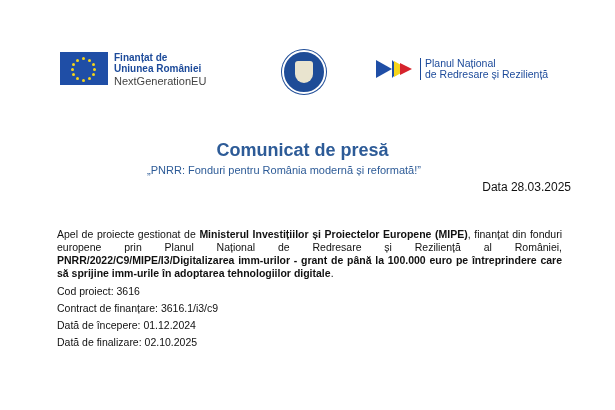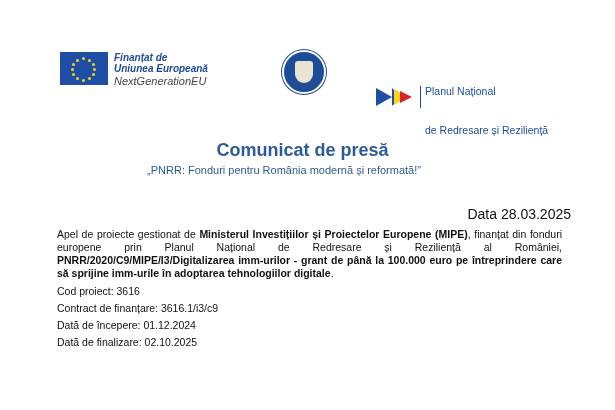--- a/index.html
+++ b/index.html
@@ -1,34 +1,34 @@
 <!DOCTYPE html>
 <html><head>
 <meta charset="utf-8">
 <style>
   html, body { margin: 0; padding: 0; background: #ffffff; }
   body { width: 615px; height: 410px; overflow: hidden; position: relative; font-family: "Liberation Sans", sans-serif; color: #111; }
   .logos { position: absolute; top: 48px; left: 0; width: 615px; height: 50px; }
   .eu-logo { position: absolute; left: 60px; top: 4px; display: flex; align-items: flex-start; }
   .eu-flag { width: 48px; height: 33px; background: #1f4ea6; position: relative; }
   .eu-flag .star { position: absolute; width: 3px; height: 3px; background: #f6d51a; border-radius: 50%; }
-  .eu-text { margin-left: 6px; line-height: 11px; font-style: italic; }
+  .eu-text { margin-left: 6px; line-height: 11px; }
   .eu-text .l1, .eu-text .l2 { font-size: 10px; font-weight: bold; color: #1c4a9a; display: block; }
   .eu-text .l3 { font-size: 11px; color: #444; display: block; margin-top: 2px; }
   .gov-seal { position: absolute; left: 282px; top: 2px; width: 40px; height: 40px; border-radius: 50%; background: #1e4c97; border: 2px solid #fff; box-shadow: 0 0 0 1px #1e4c97; }
   .gov-seal .inner { position: absolute; left: 11px; top: 9px; width: 18px; height: 22px; background: #e9e4cf; border-radius: 3px 3px 9px 9px; }
   .pnrr-logo { position: absolute; left: 376px; top: 10px; display: flex; align-items: center; }
   .pnrr-mark { position: relative; width: 40px; height: 18px; }
   .tri { position: absolute; width: 0; height: 0; border-top: 9px solid transparent; border-bottom: 9px solid transparent; }
   .pnrr-divider { width: 1px; height: 22px; background: #1c4a9a; margin: 0 4px 0 4px; }
   .pnrr-text { line-height: 11px; }
-  .pnrr-text span { display: block; font-size: 10.5px; color: #1c4a9a; margin-top: 28px; }
+  .pnrr-text span { display: block; font-size: 10.5px; color: #1c4a9a; }
   .title { position: absolute; top: 140px; left: 0; width: 605px; text-align: center; font-size: 18px; font-weight: bold; color: #2d5b97; }
   .subtitle { position: absolute; top: 164px; left: 0; width: 568px; text-align: center; font-size: 11px; color: #2d5b97; }
-  .date { position: absolute; top: 206px; right: 44px; font-size: 14px; }
+  .date { position: absolute; top: 180px; right: 44px; font-size: 12px; }
   .body { position: absolute; left: 57px; top: 228px; width: 505px; font-size: 10.5px; line-height: 13px; }
   .body p { margin: 0 0 5px 0; text-align: justify; }
   .body b { font-weight: bold; }
   .body .line { display: block; margin: 0 0 4px 0; }
 </style>
 </head>
 <body>
 
 <div class="logos">
   <div class="eu-logo">
@@ -41,21 +41,21 @@
       <span class="star" style="left:28px;top:25px"></span>
       <span class="star" style="left:22px;top:27px"></span>
       <span class="star" style="left:16px;top:25px"></span>
       <span class="star" style="left:12px;top:21px"></span>
       <span class="star" style="left:11px;top:16px"></span>
       <span class="star" style="left:12px;top:11px"></span>
       <span class="star" style="left:16px;top:7px"></span>
     </div>
     <div class="eu-text">
       <span class="l1">Finanțat de</span>
-      <span class="l2">Uniunea Europeană</span>
+      <span class="l2">Uniunea României</span>
       <span class="l3">NextGenerationEU</span>
     </div>
   </div>
 
   <div class="gov-seal">
     <div class="inner"></div>
   </div>
 
   <div class="pnrr-logo">
     <div class="pnrr-mark">
@@ -71,19 +71,19 @@
     </div>
   </div>
 </div>
 
 <div class="title">Comunicat de presă</div>
 <div class="subtitle">„PNRR: Fonduri pentru România modernă și reformată!”</div>
 <div class="date">Data 28.03.2025</div>
 
 <div class="body">
   <p>
-    <span>Apel de proiecte gestionat de </span><b>Ministerul Investițiilor și Proiectelor Europene (MIPE)</b><span>, finanțat din fonduri europene prin Planul Național de Redresare și Reziliență al României, </span><b>PNRR/2020/C9/MIPE/I3/Digitalizarea imm-urilor - grant de până la 100.000 euro pe întreprindere care  să sprijine imm-urile în adoptarea tehnologiilor digitale</b><span>.</span>
+    <span>Apel de proiecte gestionat de </span><b>Ministerul Investițiilor și Proiectelor Europene (MIPE)</b><span>, finanțat din fonduri europene prin Planul Național de Redresare și Reziliență al României, </span><b>PNRR/2022/C9/MIPE/I3/Digitalizarea imm-urilor - grant de până la 100.000 euro pe întreprindere care  să sprijine imm-urile în adoptarea tehnologiilor digitale</b><span>.</span>
   </p>
   <span class="line">Cod proiect: 3616</span>
   <span class="line">Contract de finanțare: 3616.1/i3/c9</span>
   <span class="line">Dată de începere: 01.12.2024</span>
   <span class="line">Dată de finalizare: 02.10.2025</span>
 </div>
 
 </body></html>

